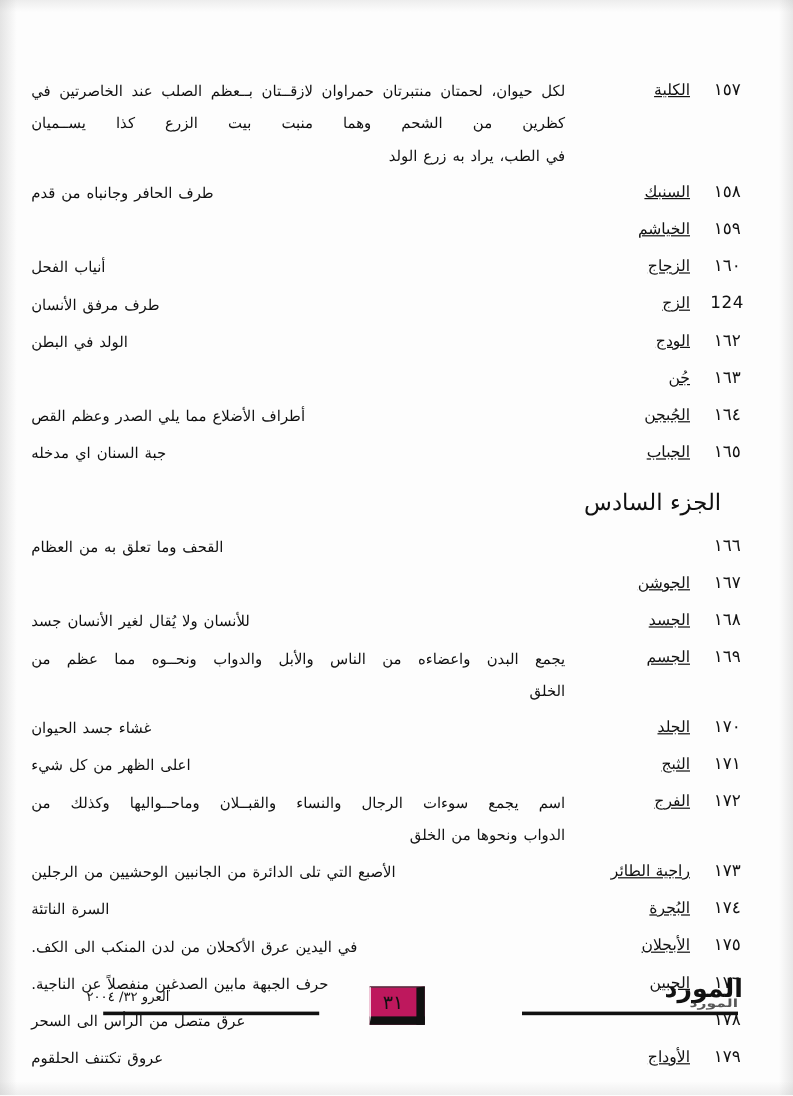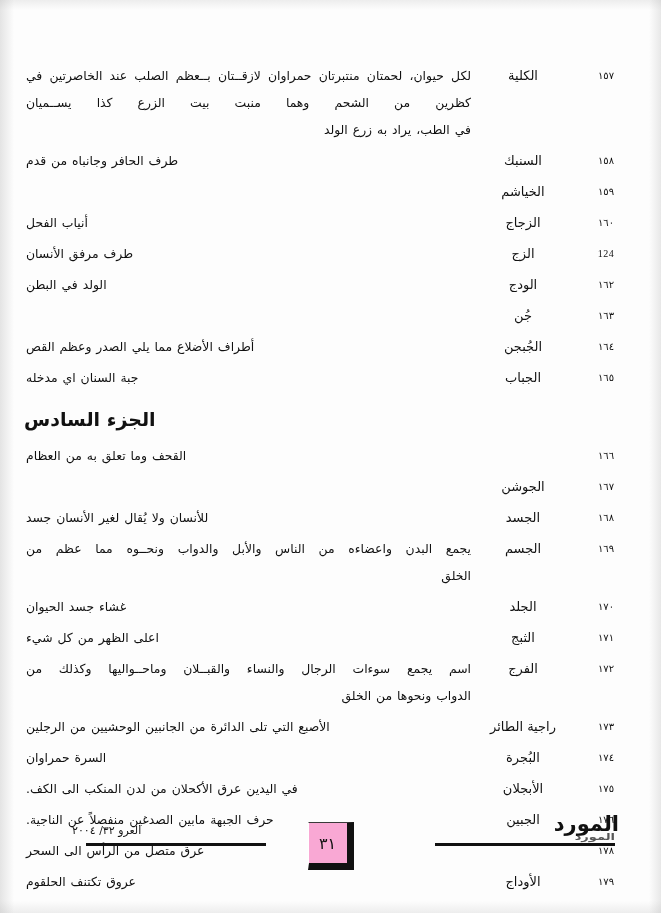--- a/index.html
+++ b/index.html
@@ -46,32 +46,31 @@
   
   .entry {
     display: flex;
     flex-direction: row;
     align-items: flex-start;
     margin-bottom: 4px;
   }
   .entry .num {
     flex: 0 0 62px;
     text-align: center;
-    font-size: 10px;
+    font-size: 14px;
     line-height: 27px;
     letter-spacing: 0.5px;
     white-space: nowrap;
-    font-family: Liberation Serif, serif;
   }
   .entry .term {
     flex: 0 0 104px;
-    text-align: center;
     font-size: 13px;
     line-height: 27px;
     white-space: nowrap;
+    text-decoration: underline;
   }
   .entry .desc {
     flex: 1 1 auto;
     text-align: justify;
     text-align-last: justify;
     font-size: 12.4px;
     line-height: 27px;
     padding-left: 2px;
     word-spacing: 1px;
   }
@@ -82,23 +81,23 @@
   .entry .desc .tail {
     display: block;
     text-align: right;
     text-align-last: right;
   }
   .entry.tall .num,
   .entry.tall .term { line-height: 27px; }
 
   
   .section-heading {
-    text-align: left;
+    text-align: right;
     font-size: 19px;
-    font-weight: bold;
+    font-weight: normal;
     letter-spacing: 0.5px;
     margin: 17px 0 12px 0;
     padding-right: 36px;
   }
 
   
   .footer {
     position: absolute;
     left: 24px;
     right: 24px;
@@ -113,32 +112,32 @@
   }
   .rule-right { right: 22px; width: 180px; }
   .rule-left  { left: 62px;  width: 180px; }
 
   .page-number-box {
     position: absolute;
     left: 50%;
     transform: translateX(-50%);
     top: 0;
     width: 46px;
-    height: 48px;
+    height: 32px;
     box-sizing: border-box;
     border-right: 7px solid #111;
     border-bottom: 7px solid #111;
     border-top: 1px solid #3a3a3a;
     border-left: 1px solid #ffffff;
     display: flex;
     align-items: center;
     justify-content: center;
     font-size: 16px;
     letter-spacing: 1px;
-    background: #f9a8d4;
+    background: #be185d;
   }
 
   .journal-mark {
     position: absolute;
     right: 18px;
     top: -8px;
     text-align: right;
     line-height: 1;
     margin-left: 46px;
   }
@@ -265,21 +264,21 @@
           <div class="desc"><span>اسم يجمع سوءات الرجال والنساء والقبــلان وماحــواليها وكذلك من</span><span class="tail">الدواب ونحوها من الخلق</span></div>
         </div>
         <div class="entry">
           <div class="num">١٧٣</div>
           <div class="term">راجية الطائر</div>
           <div class="desc one-line"><span>الأصبع التي تلى الدائرة من الجانبين الوحشيين من الرجلين</span></div>
         </div>
         <div class="entry">
           <div class="num">١٧٤</div>
           <div class="term">البُجرة</div>
-          <div class="desc one-line"><span>السرة حمراوان</span></div>
+          <div class="desc one-line"><span>السرة الناتئة</span></div>
         </div>
         <div class="entry">
           <div class="num">١٧٥</div>
           <div class="term">الأبجلان</div>
           <div class="desc one-line"><span>في اليدين عرق الأكحلان من لدن المنكب الى الكف.</span></div>
         </div>
         <div class="entry">
           <div class="num">١٧٦</div>
           <div class="term">الجبين</div>
           <div class="desc one-line"><span>حرف الجبهة مابين الصدغين منفصلاً عن الناجية.</span></div>

